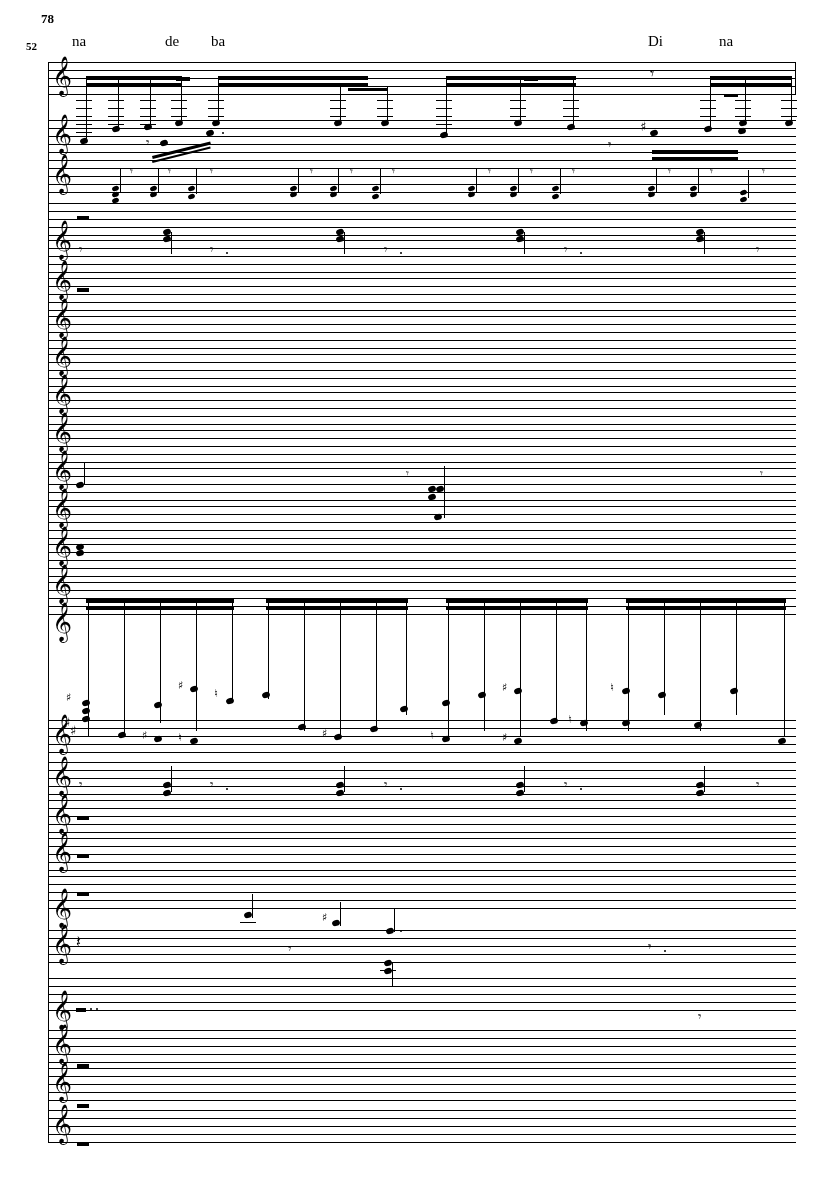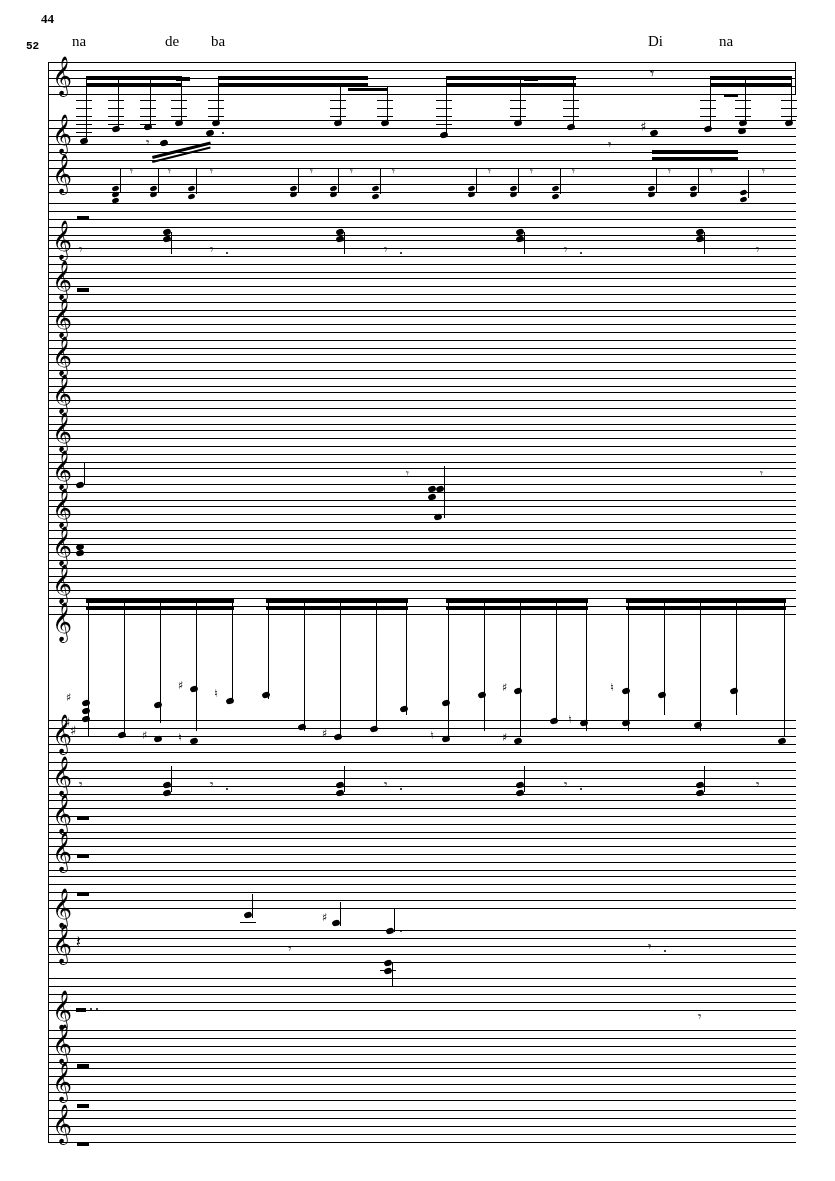--- a/index.html
+++ b/index.html
@@ -36,22 +36,22 @@
   .glyph{position:absolute;font-family:"DejaVu Sans",sans-serif;font-size:13px;line-height:1;color:#000;}
   .glyph.sm{font-size:11px;}
   .glyph.lg{font-size:16px;}
   .dot{position:absolute;width:2px;height:2px;background:#000;border-radius:50%;}
 </style>
 </head>
 <body>
 
 <div class="page">
 
-  <div class="measure-num" style="left:41px;top:11px;">44</div>
-  <div class="measure-num small" style="left:26px;top:40px;font-family:Liberation Mono, monospace;">52</div>
+  <div class="measure-num" style="left:41px;top:11px;">78</div>
+  <div class="measure-num small" style="left:26px;top:40px;">52</div>
 
   <div class="lyric" style="left:72px;top:33px;">na</div>
   <div class="lyric" style="left:165px;top:33px;">de</div>
   <div class="lyric" style="left:211px;top:33px;">ba</div>
   <div class="lyric" style="left:648px;top:33px;">Di</div>
   <div class="lyric" style="left:719px;top:33px;">na</div>
 
   <div class="sysbar" style="left:48px;top:62px;height:1081px;"></div>
   <div class="sysbar" style="left:795px;top:62px;height:33px;"></div>
 

